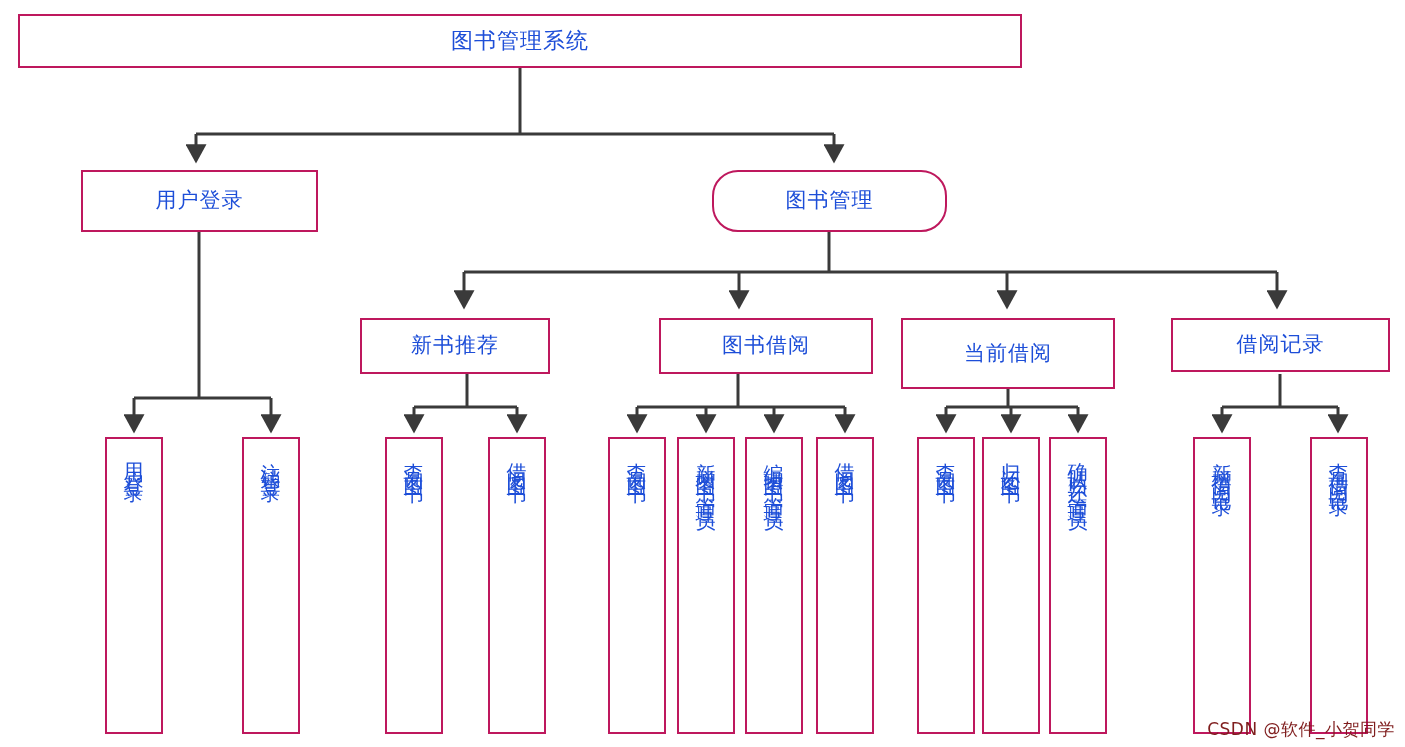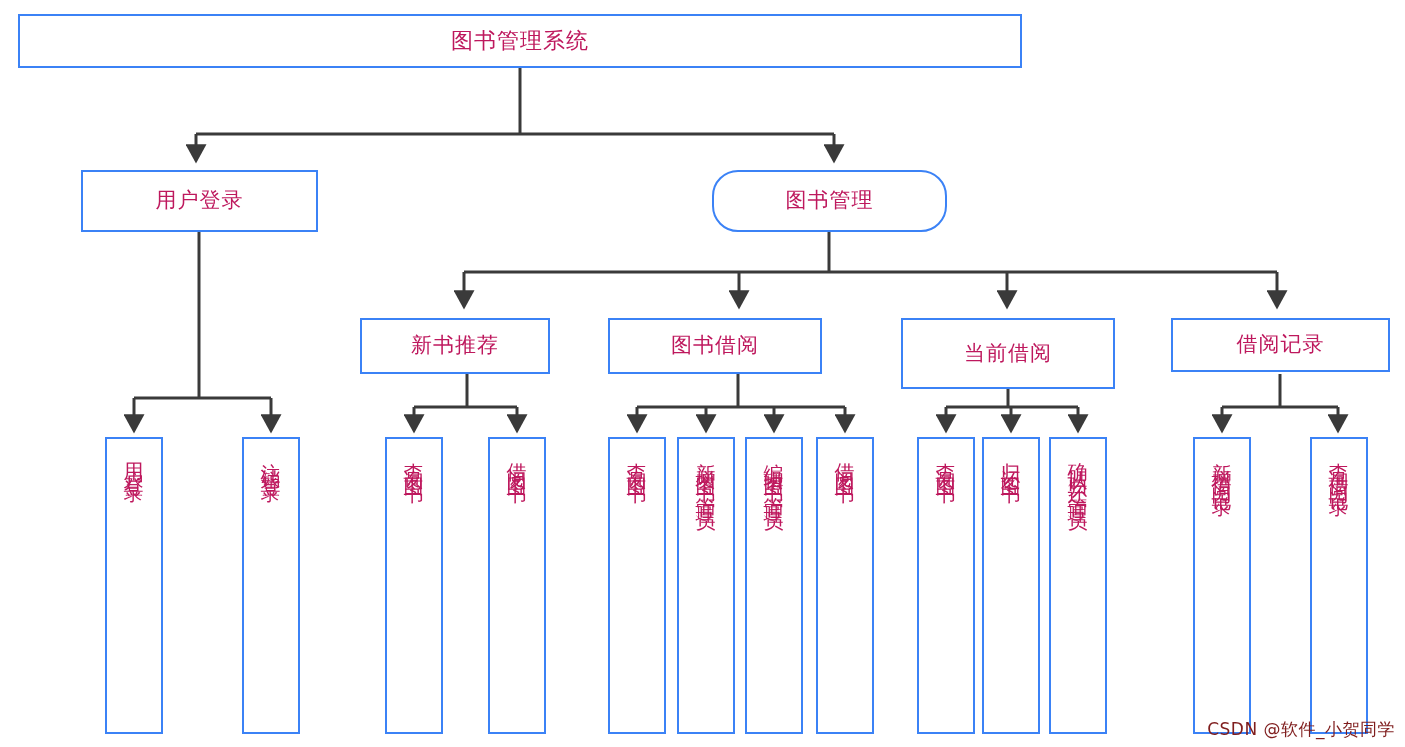--- a/index.html
+++ b/index.html
@@ -20,26 +20,26 @@
     position: absolute;
     left: 0;
     top: 0;
     width: 1405px;
     height: 747px;
     pointer-events: none;
   }
   .node {
     position: absolute;
     box-sizing: border-box;
-    border: 2px solid #3b82f6;
+    border: 2px solid #be185d;
     background: #ffffff;
     display: flex;
     align-items: center;
     justify-content: center;
-    color: #be185d;
+    color: #1d4ed8;
   }
   .node.h-label {
     font-size: 21px;
     line-height: 1.2;
     letter-spacing: 1px;
     white-space: nowrap;
   }
   .node.root {
     font-size: 22px;
   }
@@ -132,21 +132,21 @@
   </div>
 
   <div class="node h-label" style="left:712px; top:170px; width:235px; height:62px;border-radius:26px;">
     <span>图书管理</span>
   </div>
 
   <div class="node h-label" style="left:360px; top:318px; width:190px; height:56px;text-align:center;">
     <span>新书推荐</span>
   </div>
 
-  <div class="node h-label" style="left:608px; top:318px; width:214px; height:56px;">
+  <div class="node h-label" style="left:659px; top:318px; width:214px; height:56px;">
     <span>图书借阅</span>
   </div>
 
   <div class="node h-label" style="left:901px; top:318px; width:214px; height:71px;">
     <span>当前借阅</span>
   </div>
 
   <div class="node h-label" style="left:1171px; top:318px; width:219px; height:54px;">
     <span>借阅记录</span>
   </div>

